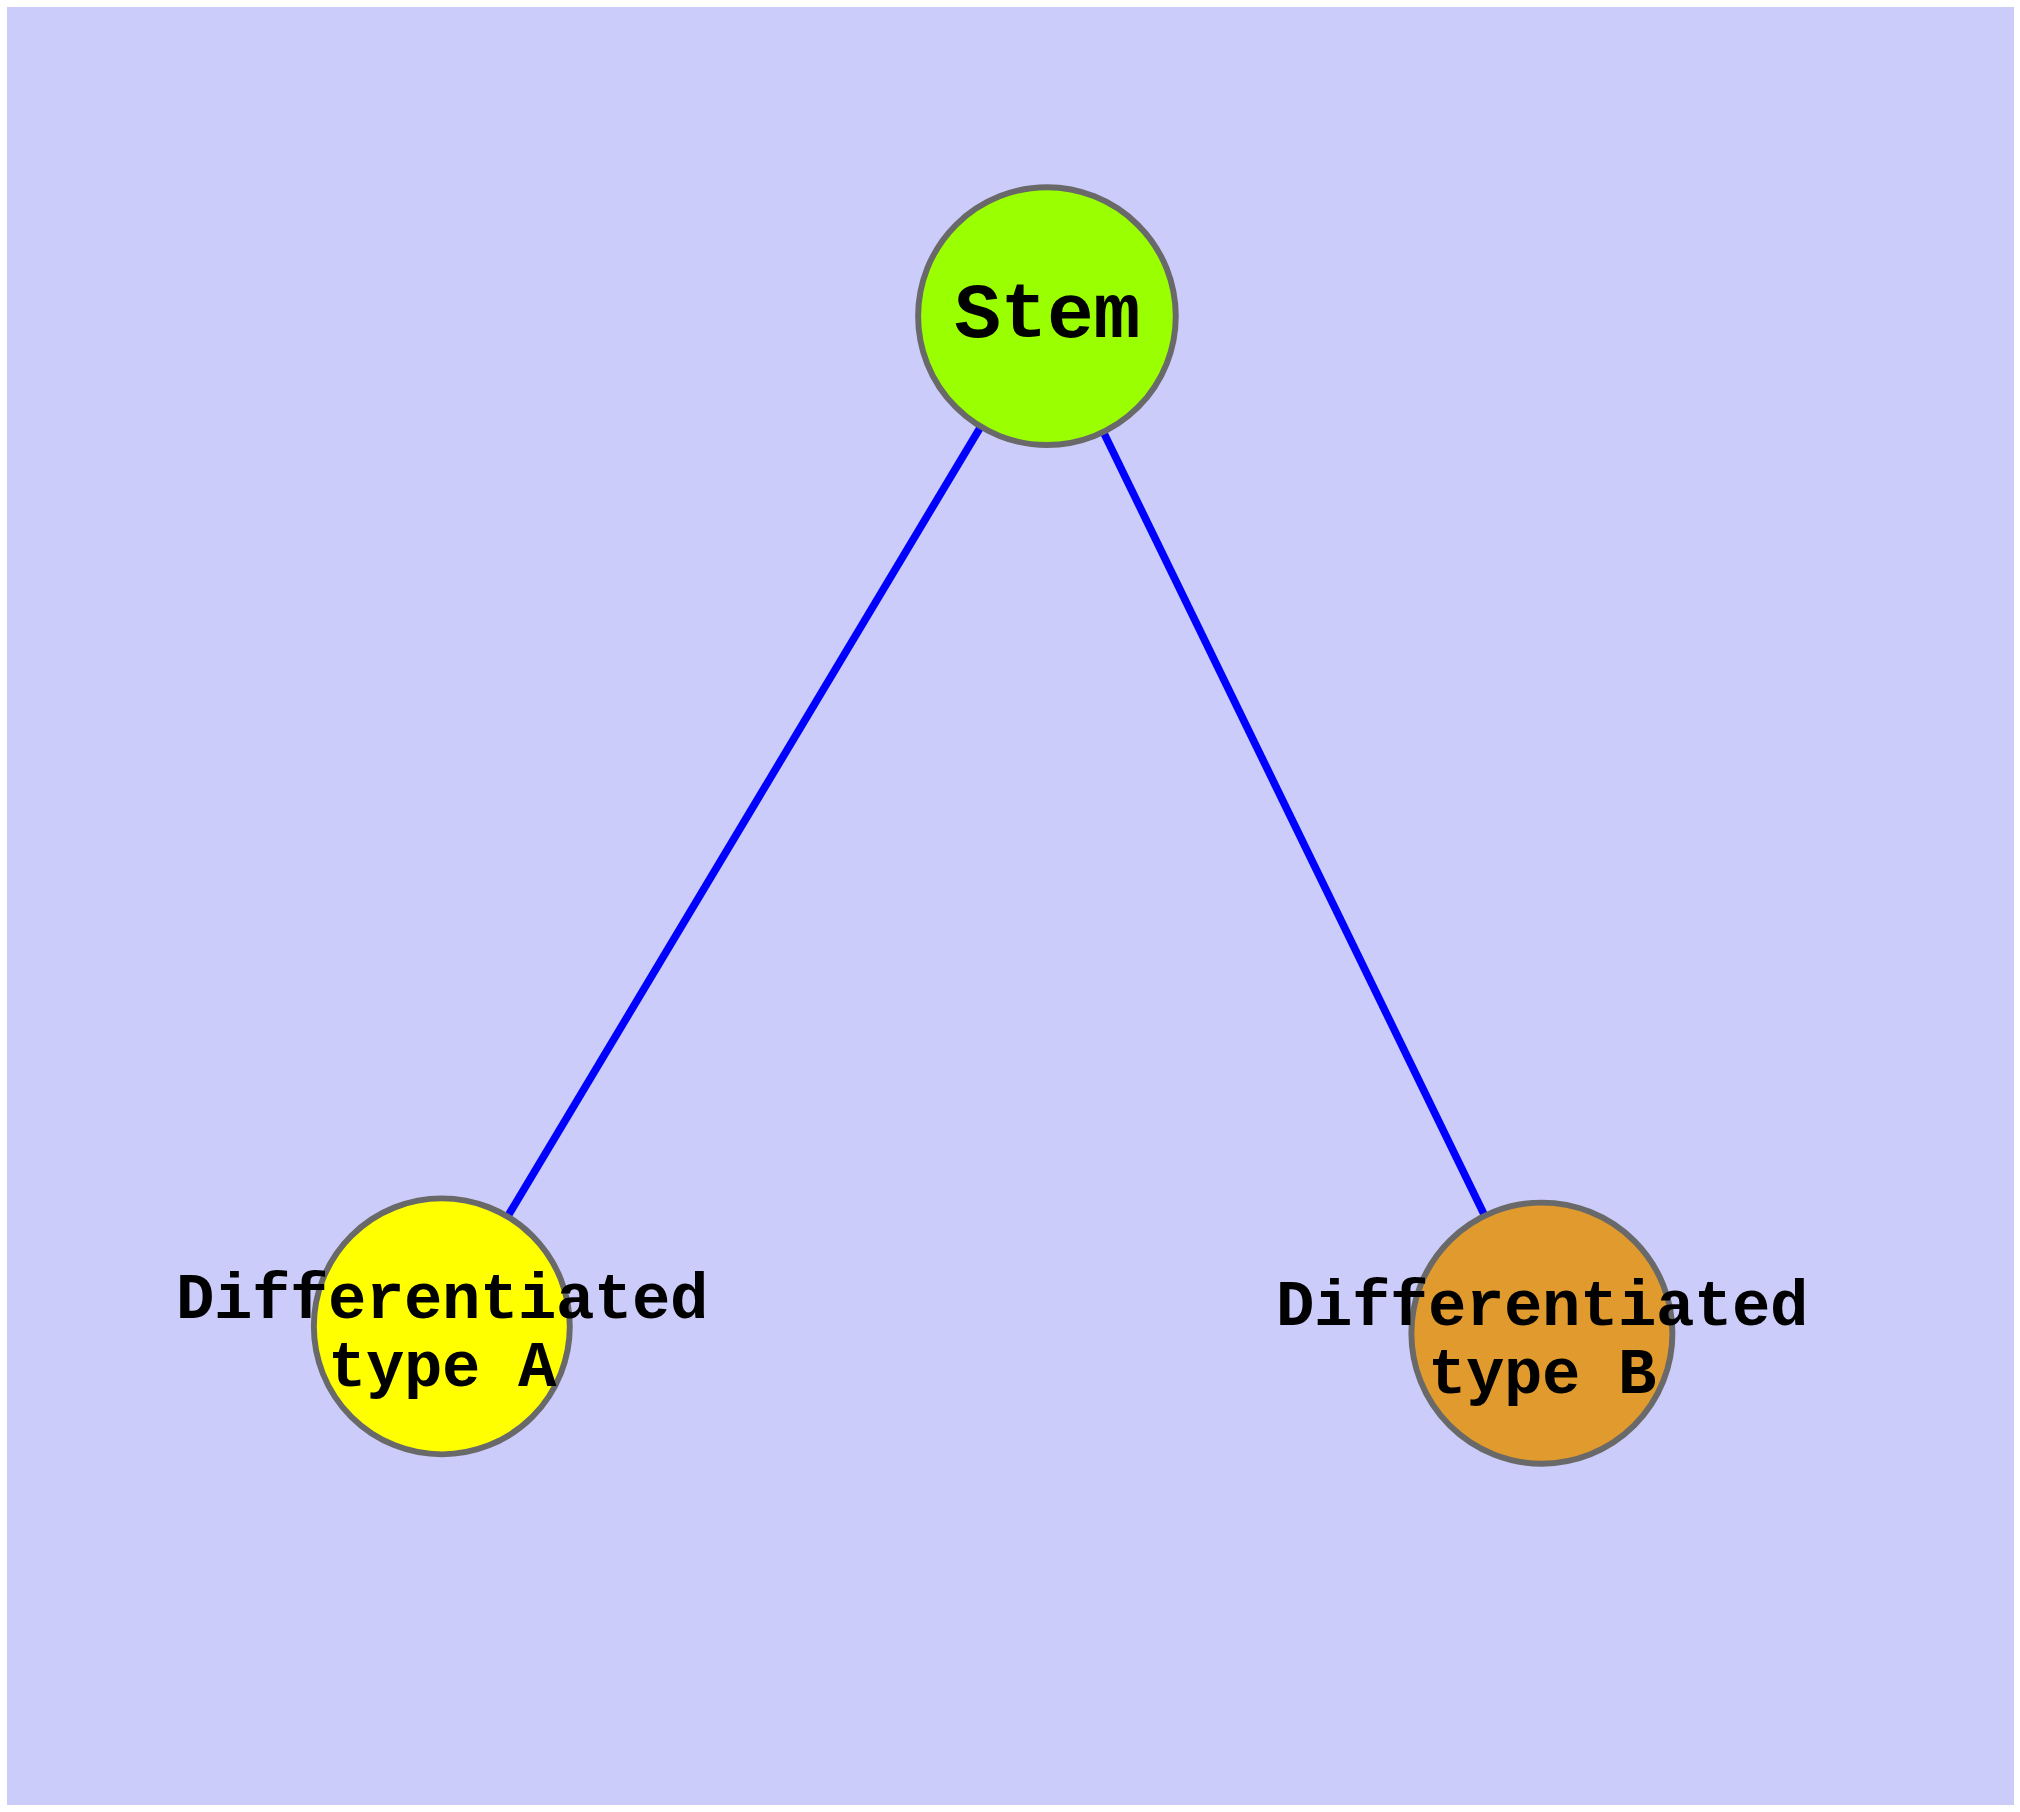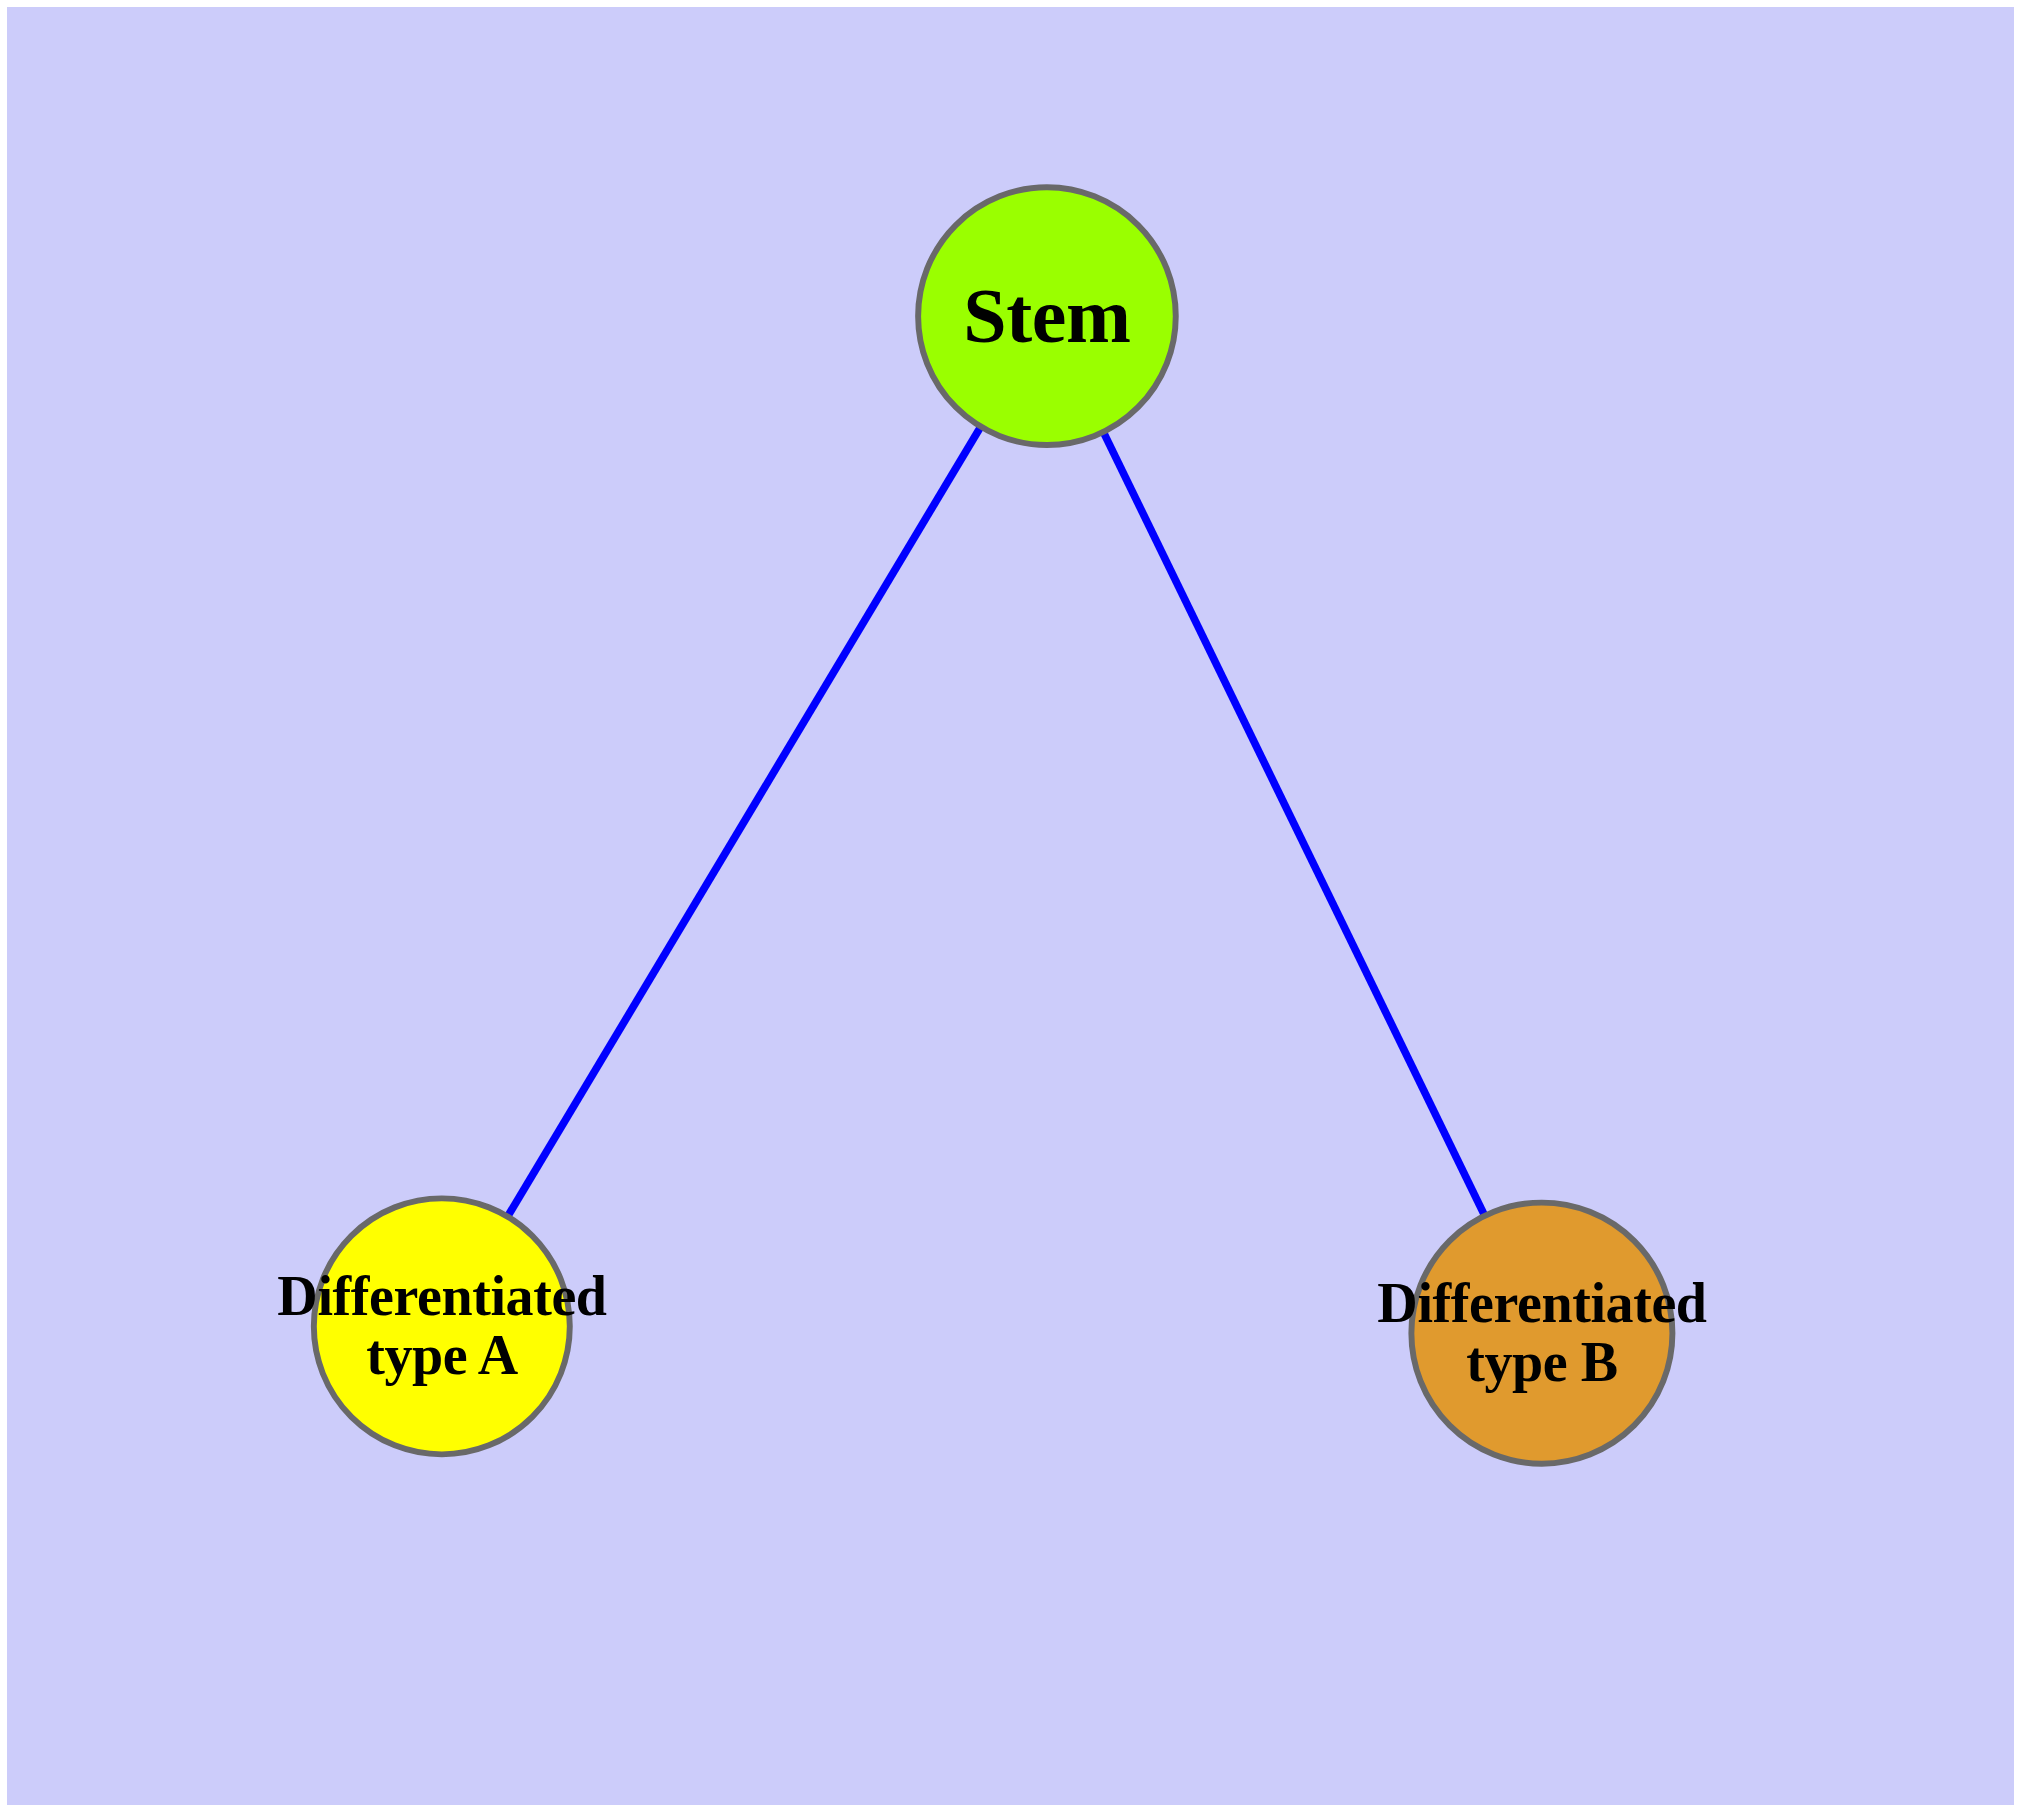--- a/index.html
+++ b/index.html
@@ -29,33 +29,34 @@
     left: 0;
     top: 0;
     width: 2021px;
     height: 1812px;
     overflow: visible;
   }
   .node-label {
     position: absolute;
     color: #000000;
     font-weight: bold;
-    font-family: Liberation Serif, serif;
+    font-family: Liberation Mono, monospace;
     text-align: center;
     white-space: pre;
     line-height: 1.06;
     letter-spacing: -0.4px;
     transform: translate(-50%, -50%);
     pointer-events: none;
   }
   .node-label.single {
     font-size: 78px;
   }
   .node-label.double {
-    font-size: 56px;
+    font-size: 64px;
+    margin-top: 10px;
   }
 </style>
 </head>
 <body>
 
 <div id="stage">
   <div id="canvas"></div>
 
   <svg id="graph-svg" viewBox="0 0 2384 2138" xmlns="http://www.w3.org/2000/svg">
     <g id="edges-layer">

